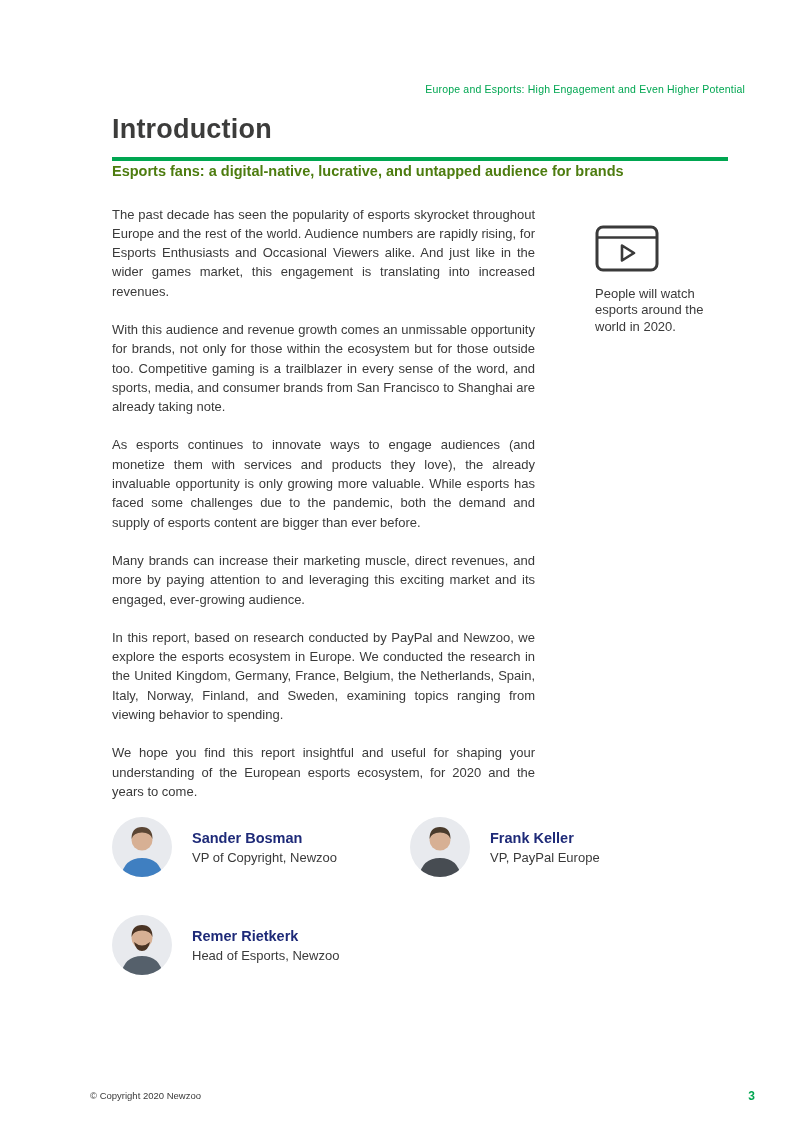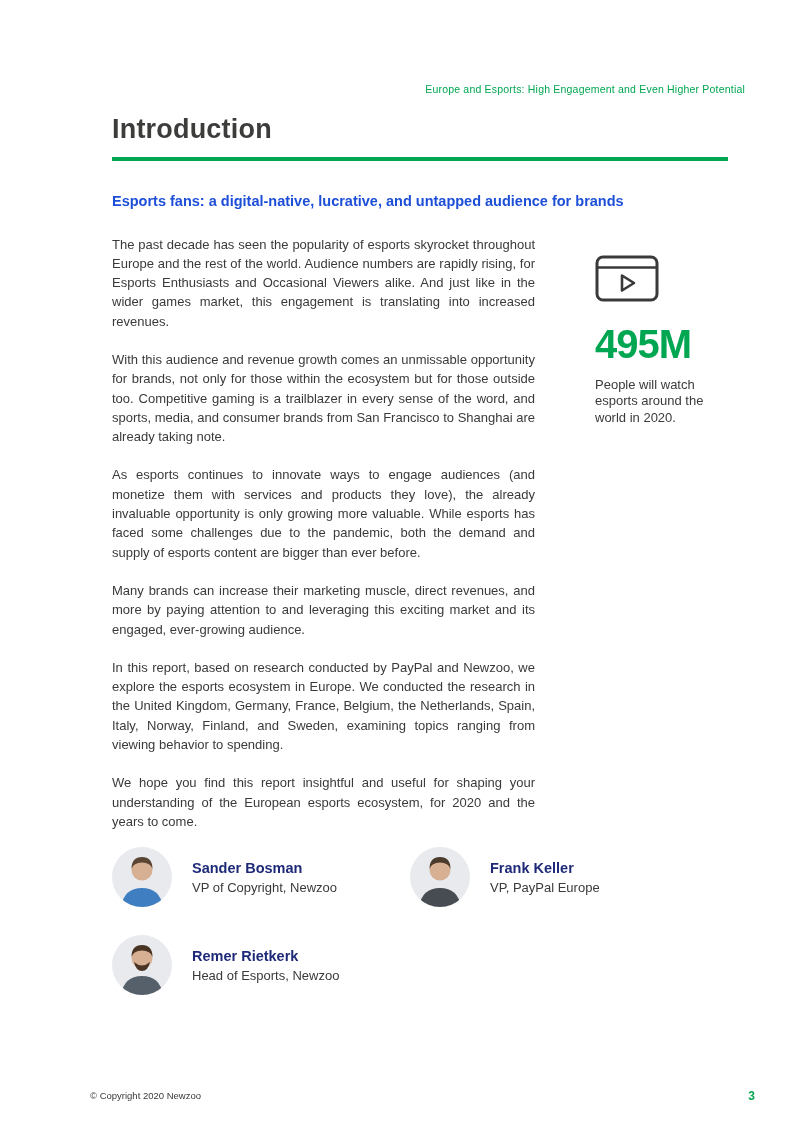--- a/index.html
+++ b/index.html
@@ -34,24 +34,24 @@
     color: #3C3C3B;
     letter-spacing: 0.2px;
   }
   .title-rule {
     margin-top: 12px;
     height: 3.5px;
     background: #00A651;
     border: none;
   }
   .subtitle {
-    margin-top: 32px;
+    margin-top: 2px;
     font-size: 14.5px;
     font-weight: 700;
-    color: #1d4ed8;
+    color: #4d7c0f;
   }
   .main-row {
     margin-top: 26px;
     display: flex;
   }
   .body-column { width: 423px; }
   .body-column p {
     font-size: 13px;
     line-height: 19.3px;
     text-align: justify;
@@ -74,21 +74,21 @@
   .stat-caption {
     margin-top: 10px;
     font-size: 13px;
     line-height: 16.5px;
     color: #3A3A3A;
   }
   .authors {
     margin-top: 16px;
     display: grid;
     grid-template-columns: 298px auto;
-    row-gap: 28px;
+    row-gap: 38px;
   }
   .author-card {
     display: flex;
     align-items: center;
   }
   .avatar {
     width: 60px; height: 60px;
     border-radius: 50%;
     overflow: hidden;
     flex: 0 0 60px;
@@ -144,21 +144,20 @@
       </div>
 
       <div class="stat-sidebar">
         <span>
           <svg width="64" height="47" viewBox="0 0 64 47" aria-hidden="true">
             <rect x="2" y="2" width="60" height="43" rx="6" fill="none" stroke="#3A3A3A" stroke-width="3"></rect>
             <line x1="2" y1="12.5" x2="62" y2="12.5" stroke="#3A3A3A" stroke-width="2.6"></line>
             <path d="M27 20.5 L39 28 L27 35.5 Z" fill="none" stroke="#3A3A3A" stroke-width="2.6" stroke-linejoin="round"></path>
           </svg>
         </span>
-        <div class="stat-value">495M</div>
         <div class="stat-caption">People will watch esports around the world in 2020.</div>
       </div>
 
     </div>
 
     <div class="authors">
 
       <div class="author-card">
         <div class="avatar">
           <svg viewBox="0 0 60 60">

